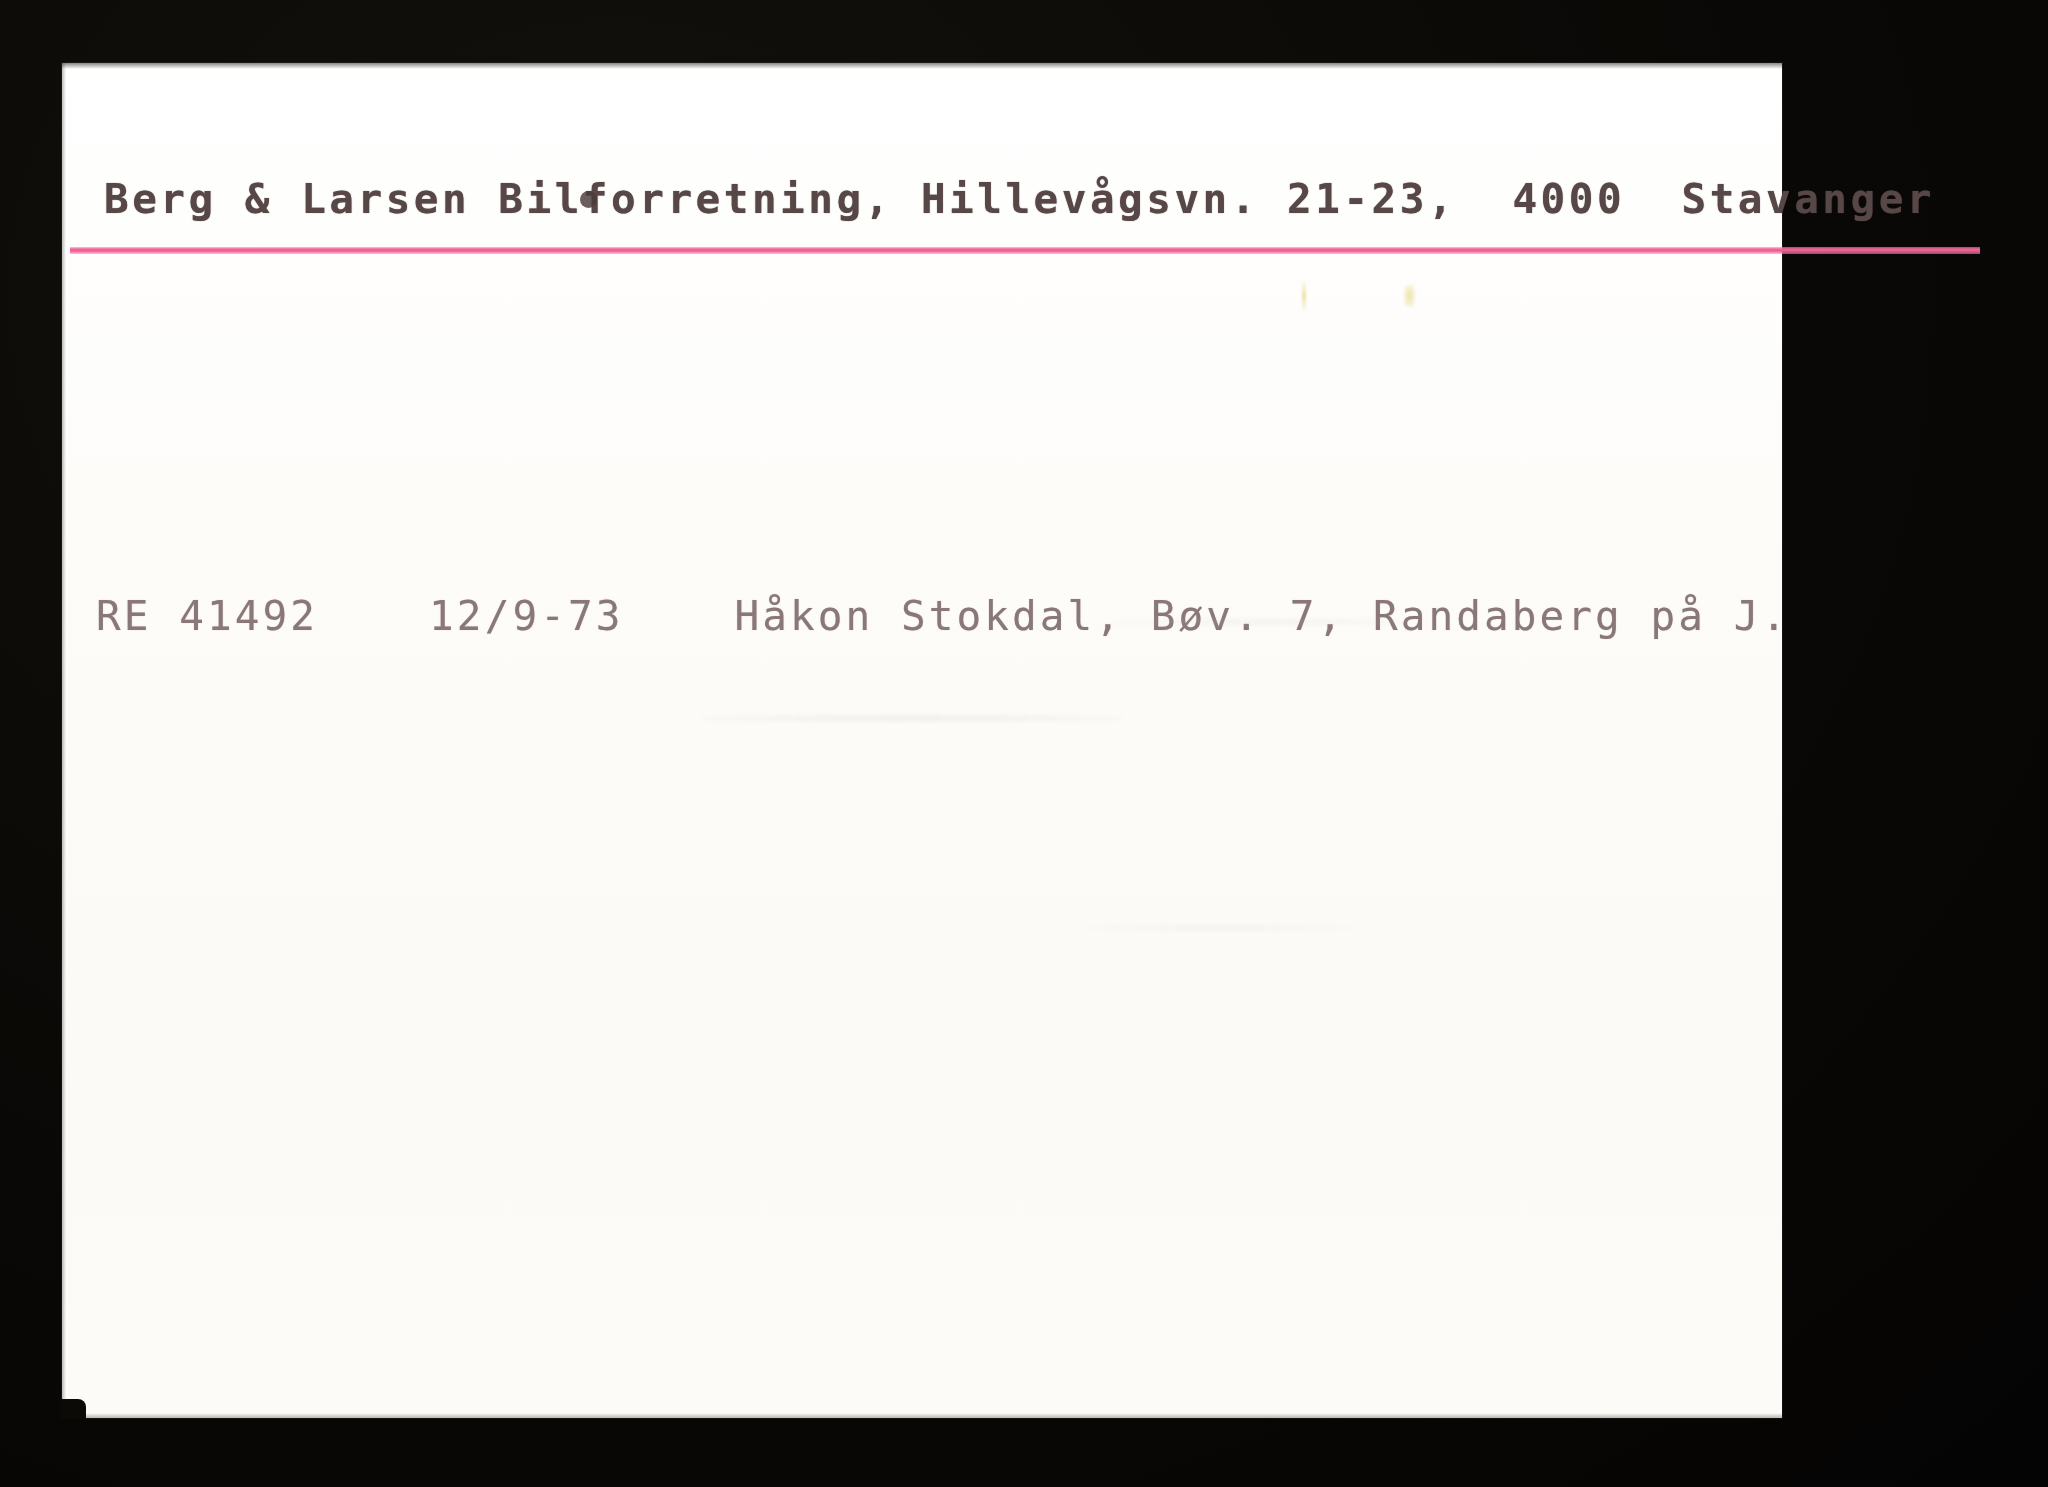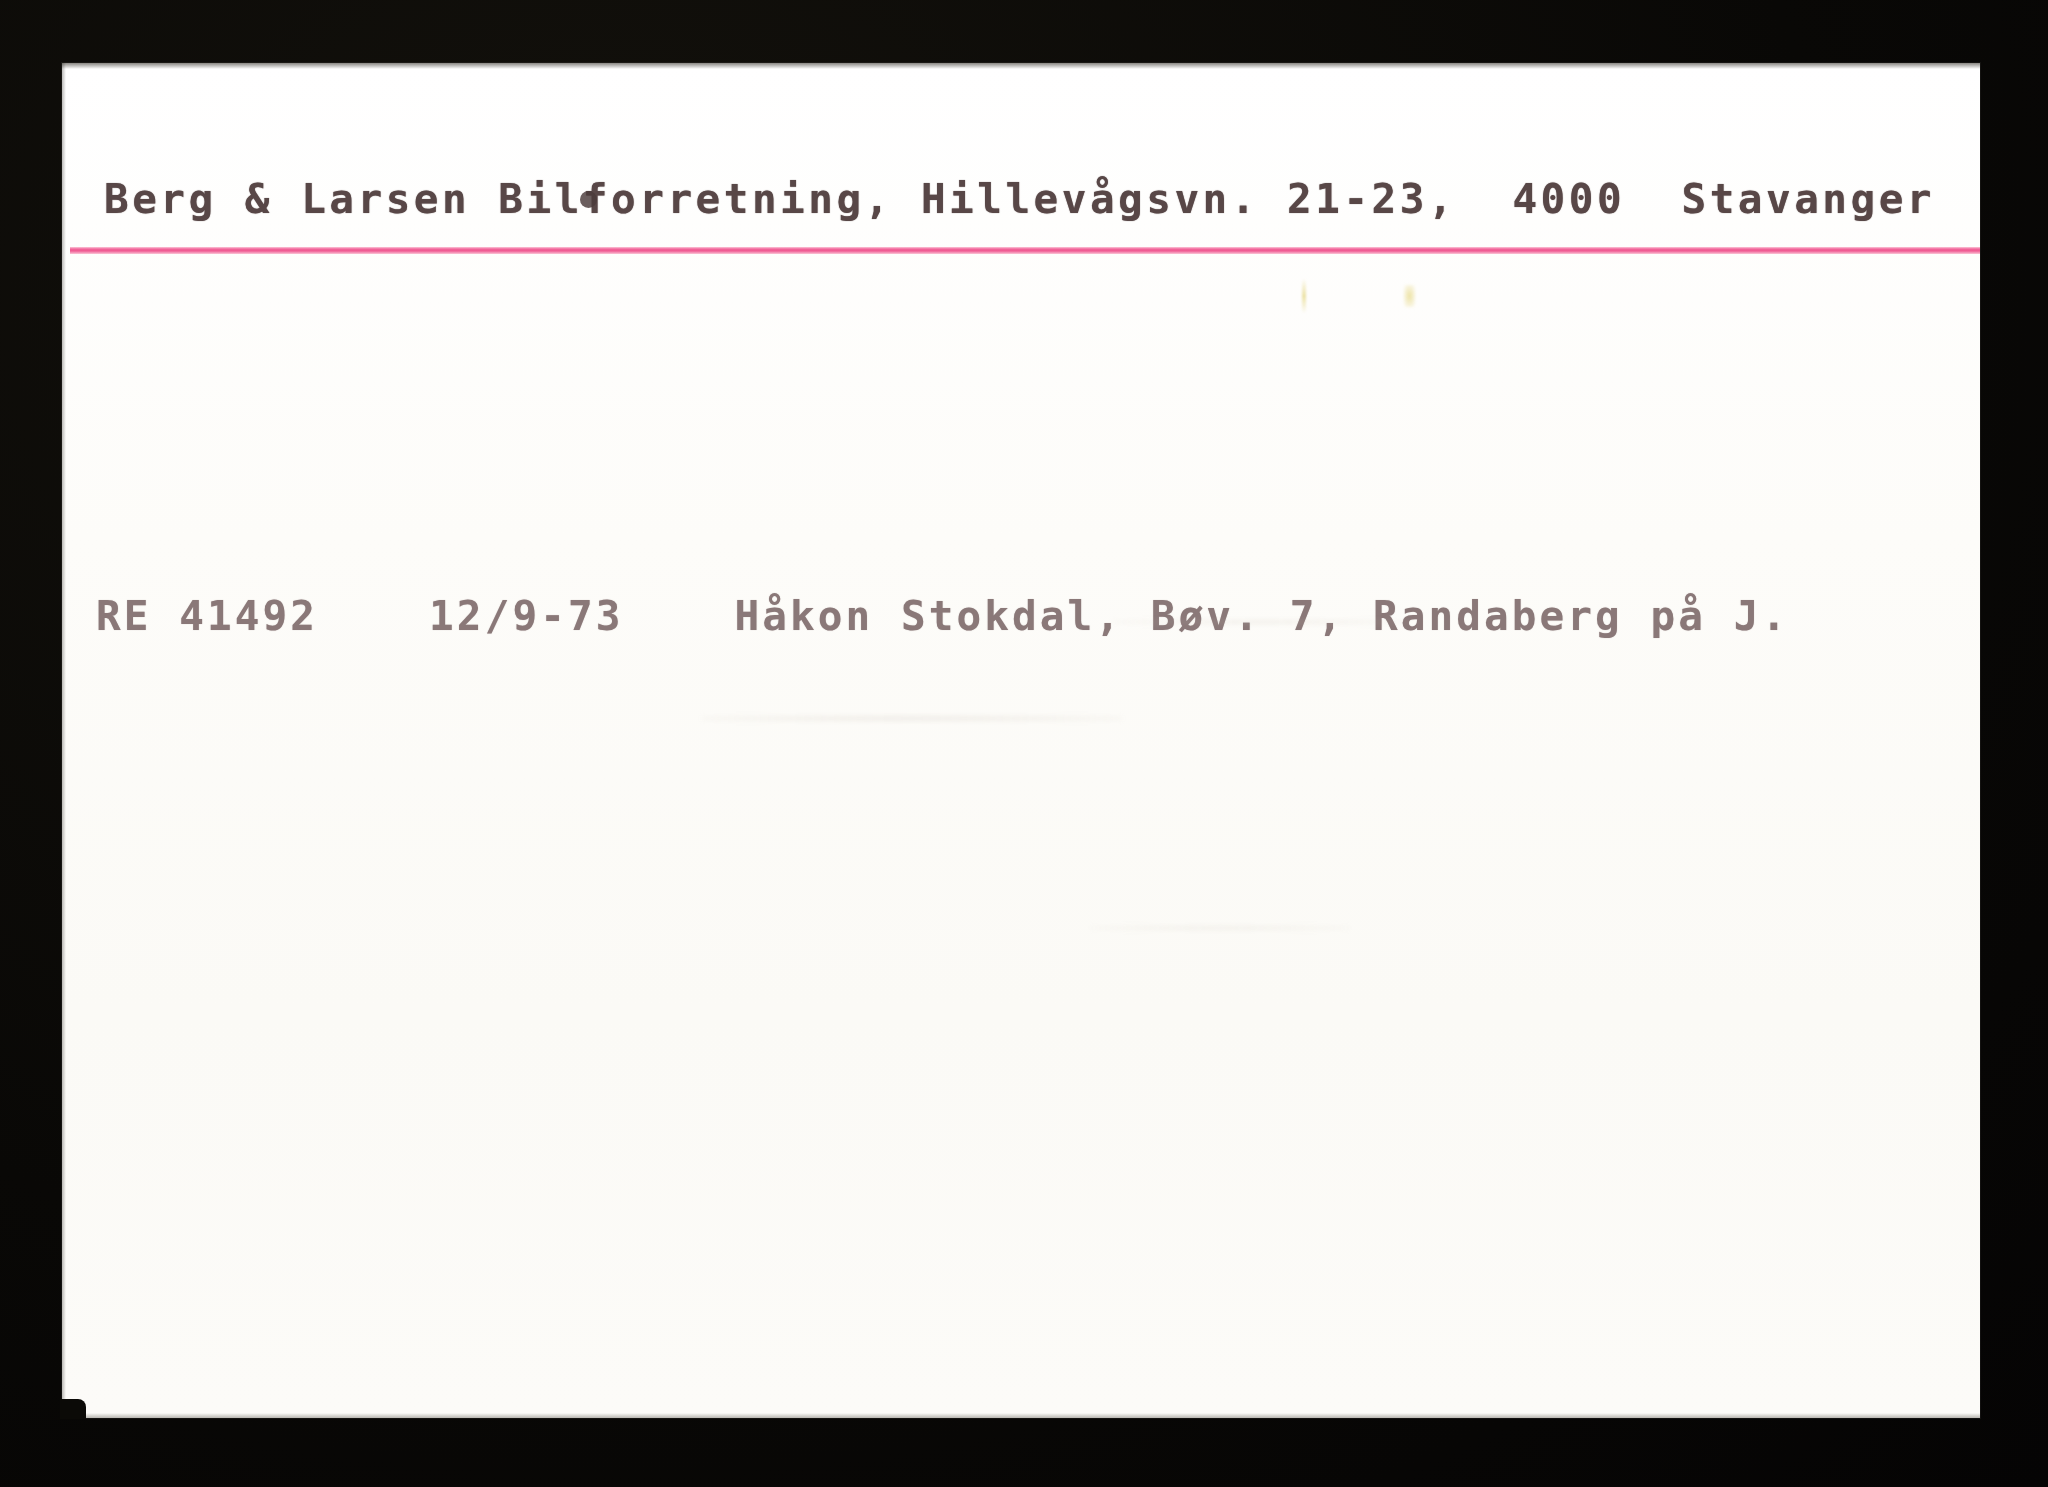--- a/index.html
+++ b/index.html
@@ -23,21 +23,21 @@
     inset: 0;
     background:
       radial-gradient(ellipse at 30% 20%, #13110c 0%, #090806 60%, #050404 100%);
   }
 
   
   #index-card {
     position: absolute;
     left: 62px;
     top: 63px;
-    width: 1918px;
+    width: 1720px;
     height: 1355px;
     background: #bef264;
     box-shadow: 0 0 0 1px rgba(255,255,255,0.05);
   }
 
   
   .card-paper-tone {
     position: absolute;
     inset: 0;
     background:
@@ -68,21 +68,20 @@
     background: linear-gradient(90deg, rgba(30,28,22,0.30), rgba(30,28,22,0));
     pointer-events: none;
   }
 
   
   .typed-line {
     position: absolute;
     white-space: pre;
     letter-spacing: 0.055em;
     line-height: 1;
-    font-weight: bold;
   }
 
   #header-line {
     left: 42px;
     top: 116px;
     font-size: 41px;
     font-weight: bold;
     color: #584747;
     letter-spacing: 0.085em;
     text-shadow: 0 0 1.1px rgba(88,71,71,0.75);

